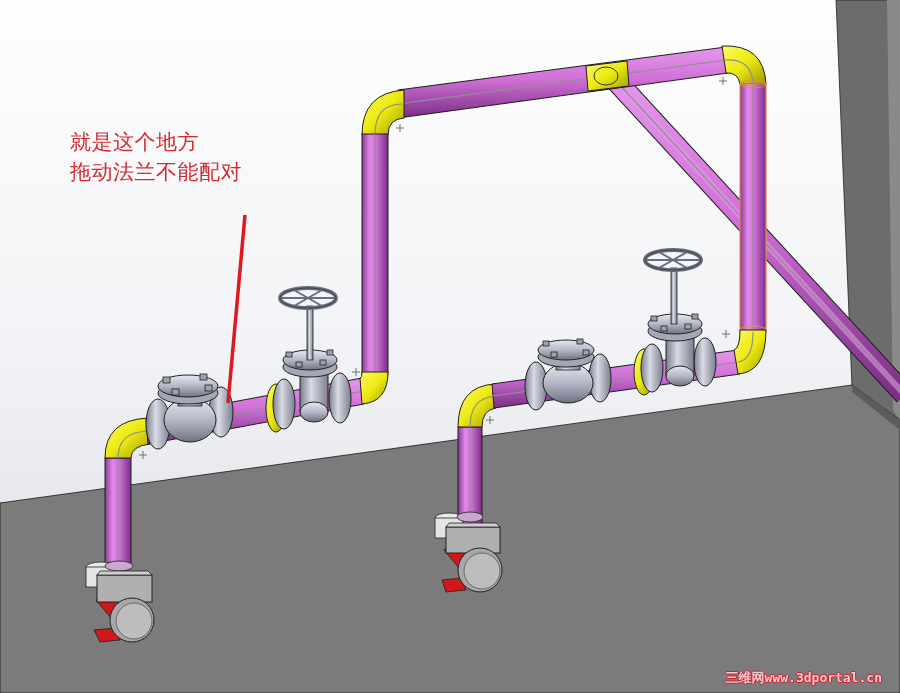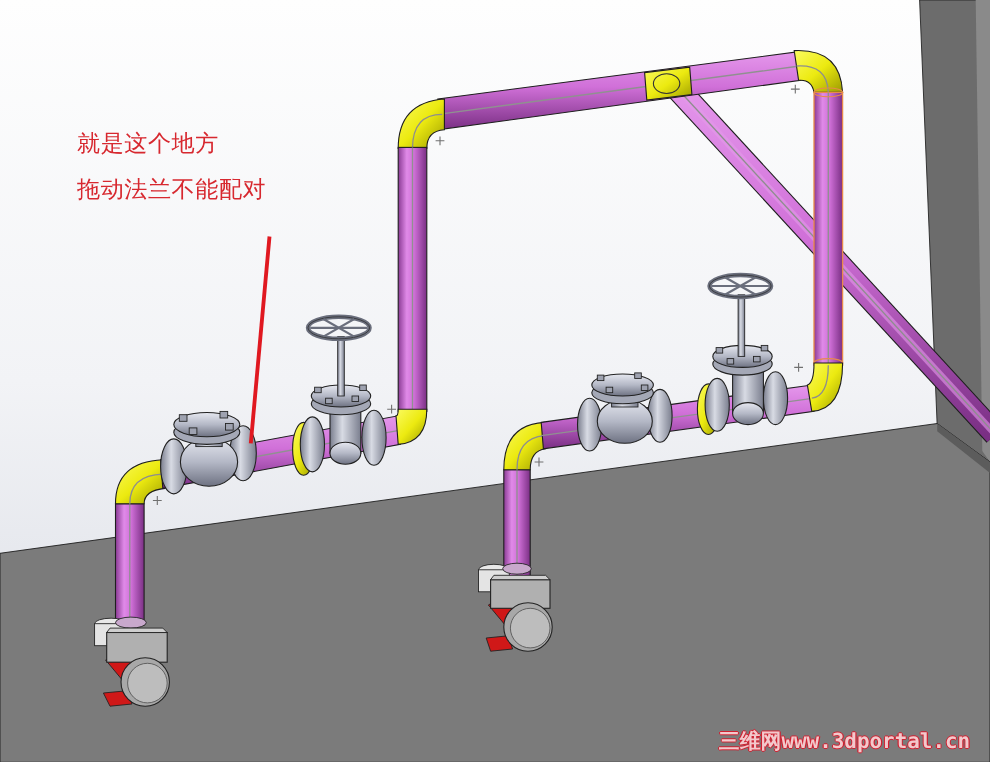--- a/index.html
+++ b/index.html
@@ -1,21 +1,21 @@
 <!DOCTYPE html>
 <html><head>
 <meta charset="utf-8">
 <style>
   html, body { margin:0; padding:0; }
   body { width:900px; height:693px; overflow:hidden; background:#fdfdfd; position:relative; font-family:"DejaVu Sans", sans-serif; }
   #scene { position:absolute; left:0; top:0; width:900px; height:693px; }
   .annotation { position:absolute; left:70px; color:#d7282f; font-size:21px; line-height:1; letter-spacing:0.5px; white-space:nowrap; font-family:"DejaVu Sans", sans-serif; }
-  #note-line1 { top:120px; }
+  #note-line1 { top:132px; }
   #note-line2 { top:162px; }
-  .watermark { position:absolute; right:18px; bottom:6px; font-family:"DejaVu Sans Mono", monospace; font-weight:bold; font-size:19px; color:#f2c9cc; letter-spacing:0px;
+  .watermark { position:absolute; right:18px; bottom:6px; font-family:"DejaVu Sans Mono", monospace; font-weight:bold; font-size:13px; color:#f2c9cc; letter-spacing:0px;
     text-shadow: 1px 0 0 #d02030, -1px 0 0 #d02030, 0 1px 0 #d02030, 0 -1px 0 #d02030; }
 </style>
 </head>
 <body>
 
 <svg id="scene" viewBox="0 0 900 693" xmlns="http://www.w3.org/2000/svg">
   <defs>
     <linearGradient id="bgGrad" x1="0" y1="0" x2="0" y2="1">
       <stop offset="0" stop-color="#fefefe"></stop>
       <stop offset="0.5" stop-color="#f2f3f6"></stop>

